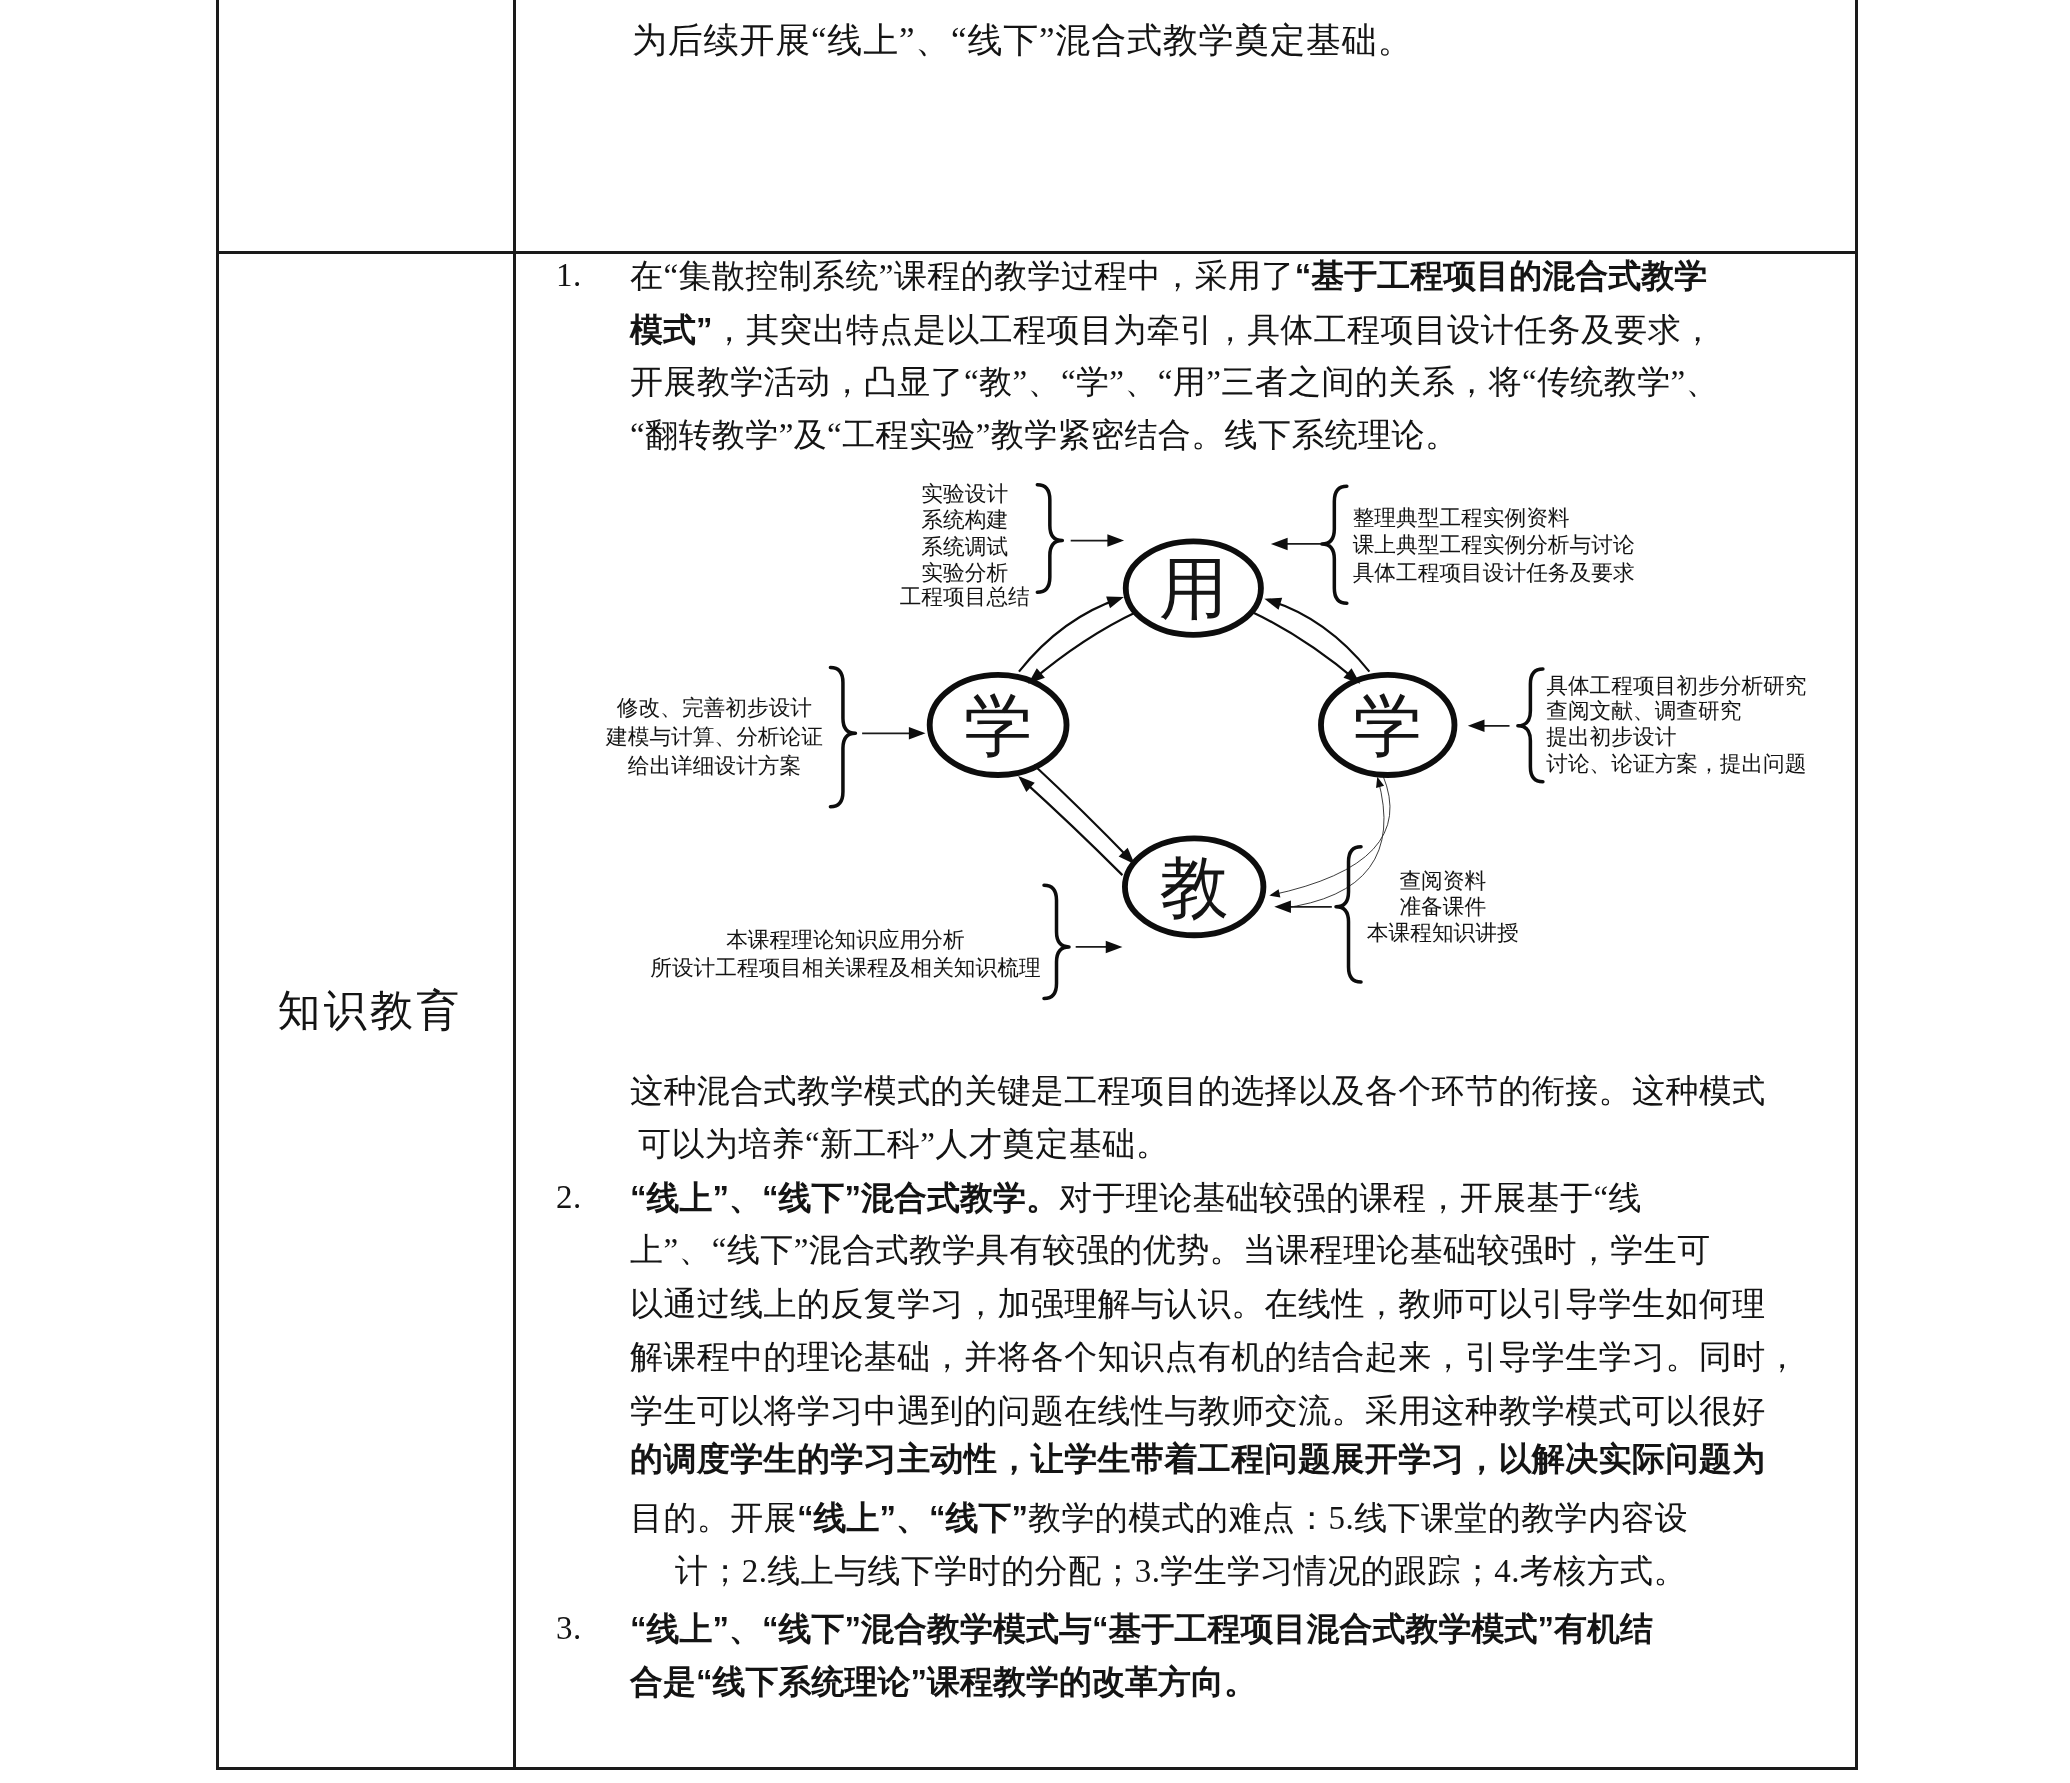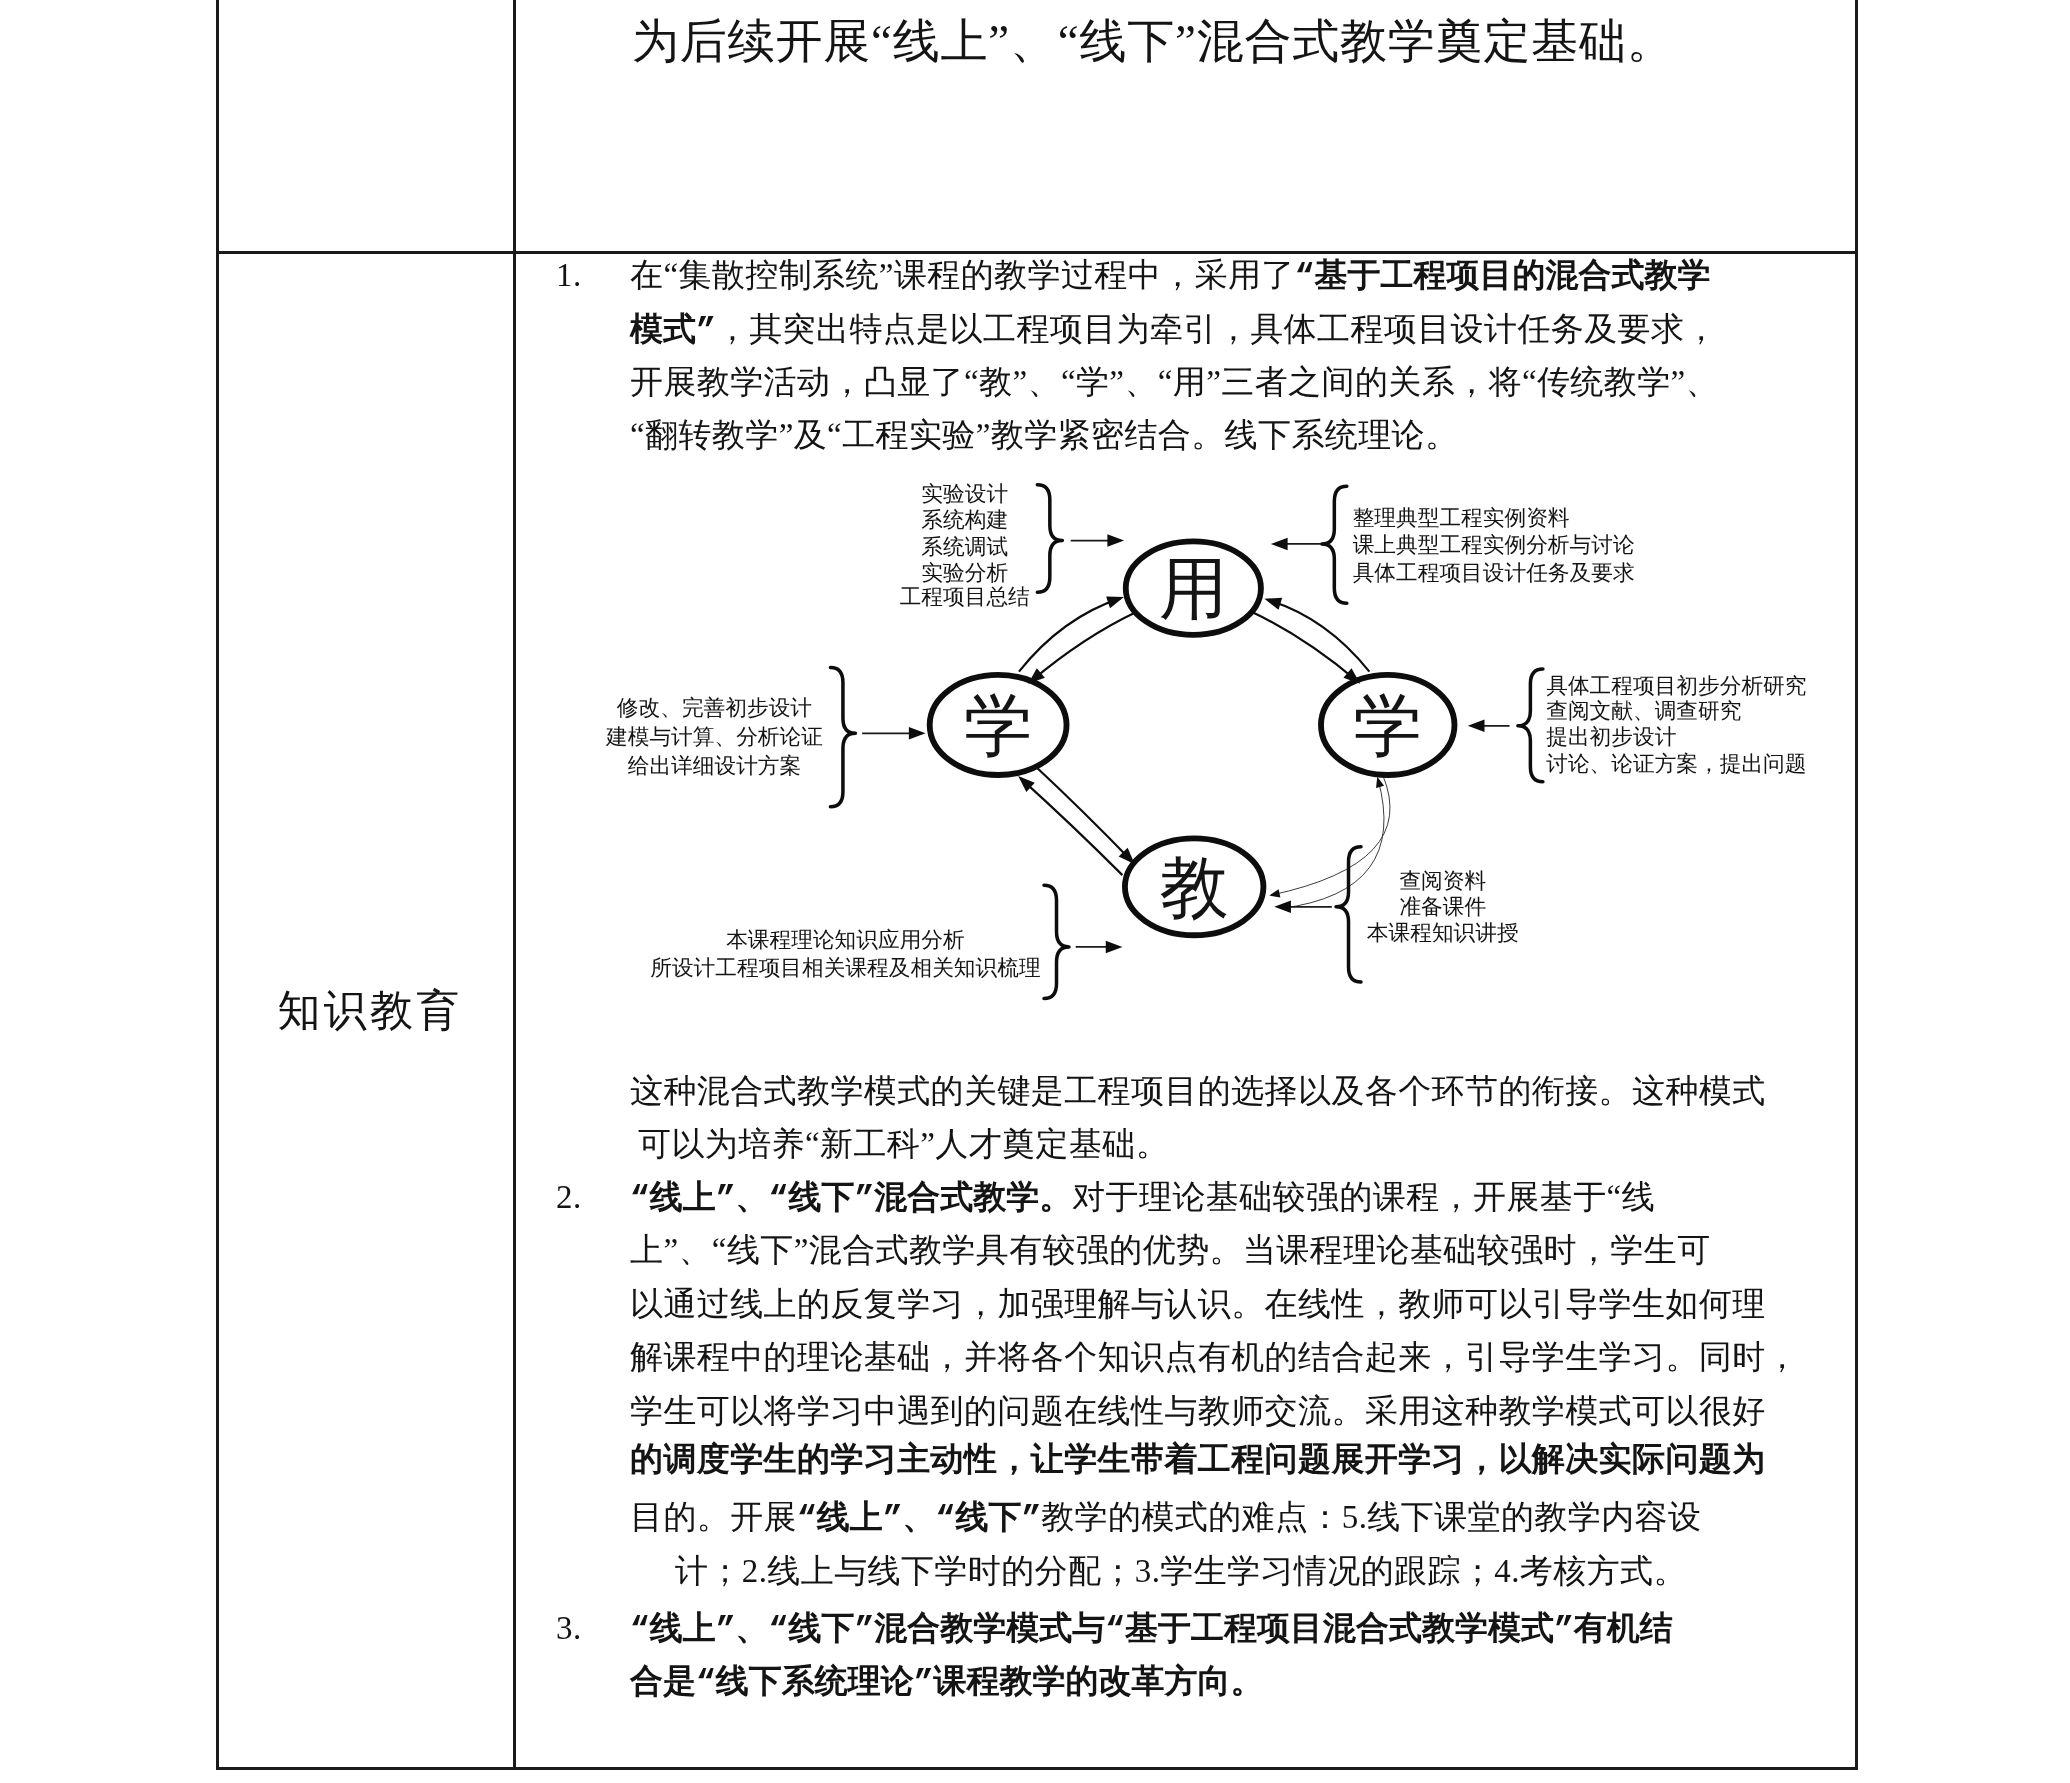--- a/index.html
+++ b/index.html
@@ -10,34 +10,34 @@
   }
   .vline,.hline{position:absolute;background:#1a1a1a;}
   
   #border-left{left:216px;top:0;width:2.5px;height:1770px;}
   #border-mid{left:513px;top:0;width:2.5px;height:1770px;}
   #border-right{left:1855px;top:0;width:2.5px;height:1770px;}
   #rule-rowdiv{left:216px;top:251px;width:1641px;height:2.5px;}
   #rule-bottom{left:216px;top:1767px;width:1641px;height:3.3px;}
 
   #row1-text{
-    position:absolute;left:632px;top:22px;font-size:47px;line-height:38px;
+    position:absolute;left:632px;top:22px;font-size:35px;line-height:38px;
     white-space:nowrap;letter-spacing:0.8px;
   }
   #col1-label{
     position:absolute;left:219px;top:982px;width:302px;text-align:center;
     font-size:43px;letter-spacing:3.3px;white-space:nowrap;
   }
   
   .bline{
     position:absolute;left:630px;font-size:33px;line-height:37px;
     white-space:nowrap;letter-spacing:0.4px;
   }
   .lnum{position:absolute;left:-74px;}
-  .bseg{font-weight:700;font-family:Liberation Mono, monospace;letter-spacing:0;}
+  .bseg{font-weight:700;font-family:Liberation Sans, sans-serif;letter-spacing:0;}
   #diagram-wrap{position:absolute;left:518px;top:463px;width:1344px;height:584px;}
   svg text{fill:#141414;}
   .dia-label{font-size:26px;font-family:"Liberation Serif","DejaVu Serif",serif;}
   .node-char{font-size:82px;font-family:"Liberation Serif","DejaVu Serif",serif;}
   .node{fill:none;stroke:#0d0d0d;stroke-width:7;}
   .arc{fill:none;stroke:#0d0d0d;stroke-width:2.6;}
   .arc-thin{fill:none;stroke:#2a2a2a;stroke-width:1.1;}
   .sarrow{fill:none;stroke:#1a1a1a;stroke-width:2;}
   .brace{fill:none;stroke:#0d0d0d;stroke-width:4.2;stroke-linecap:round;stroke-linejoin:round;}
 </style>

